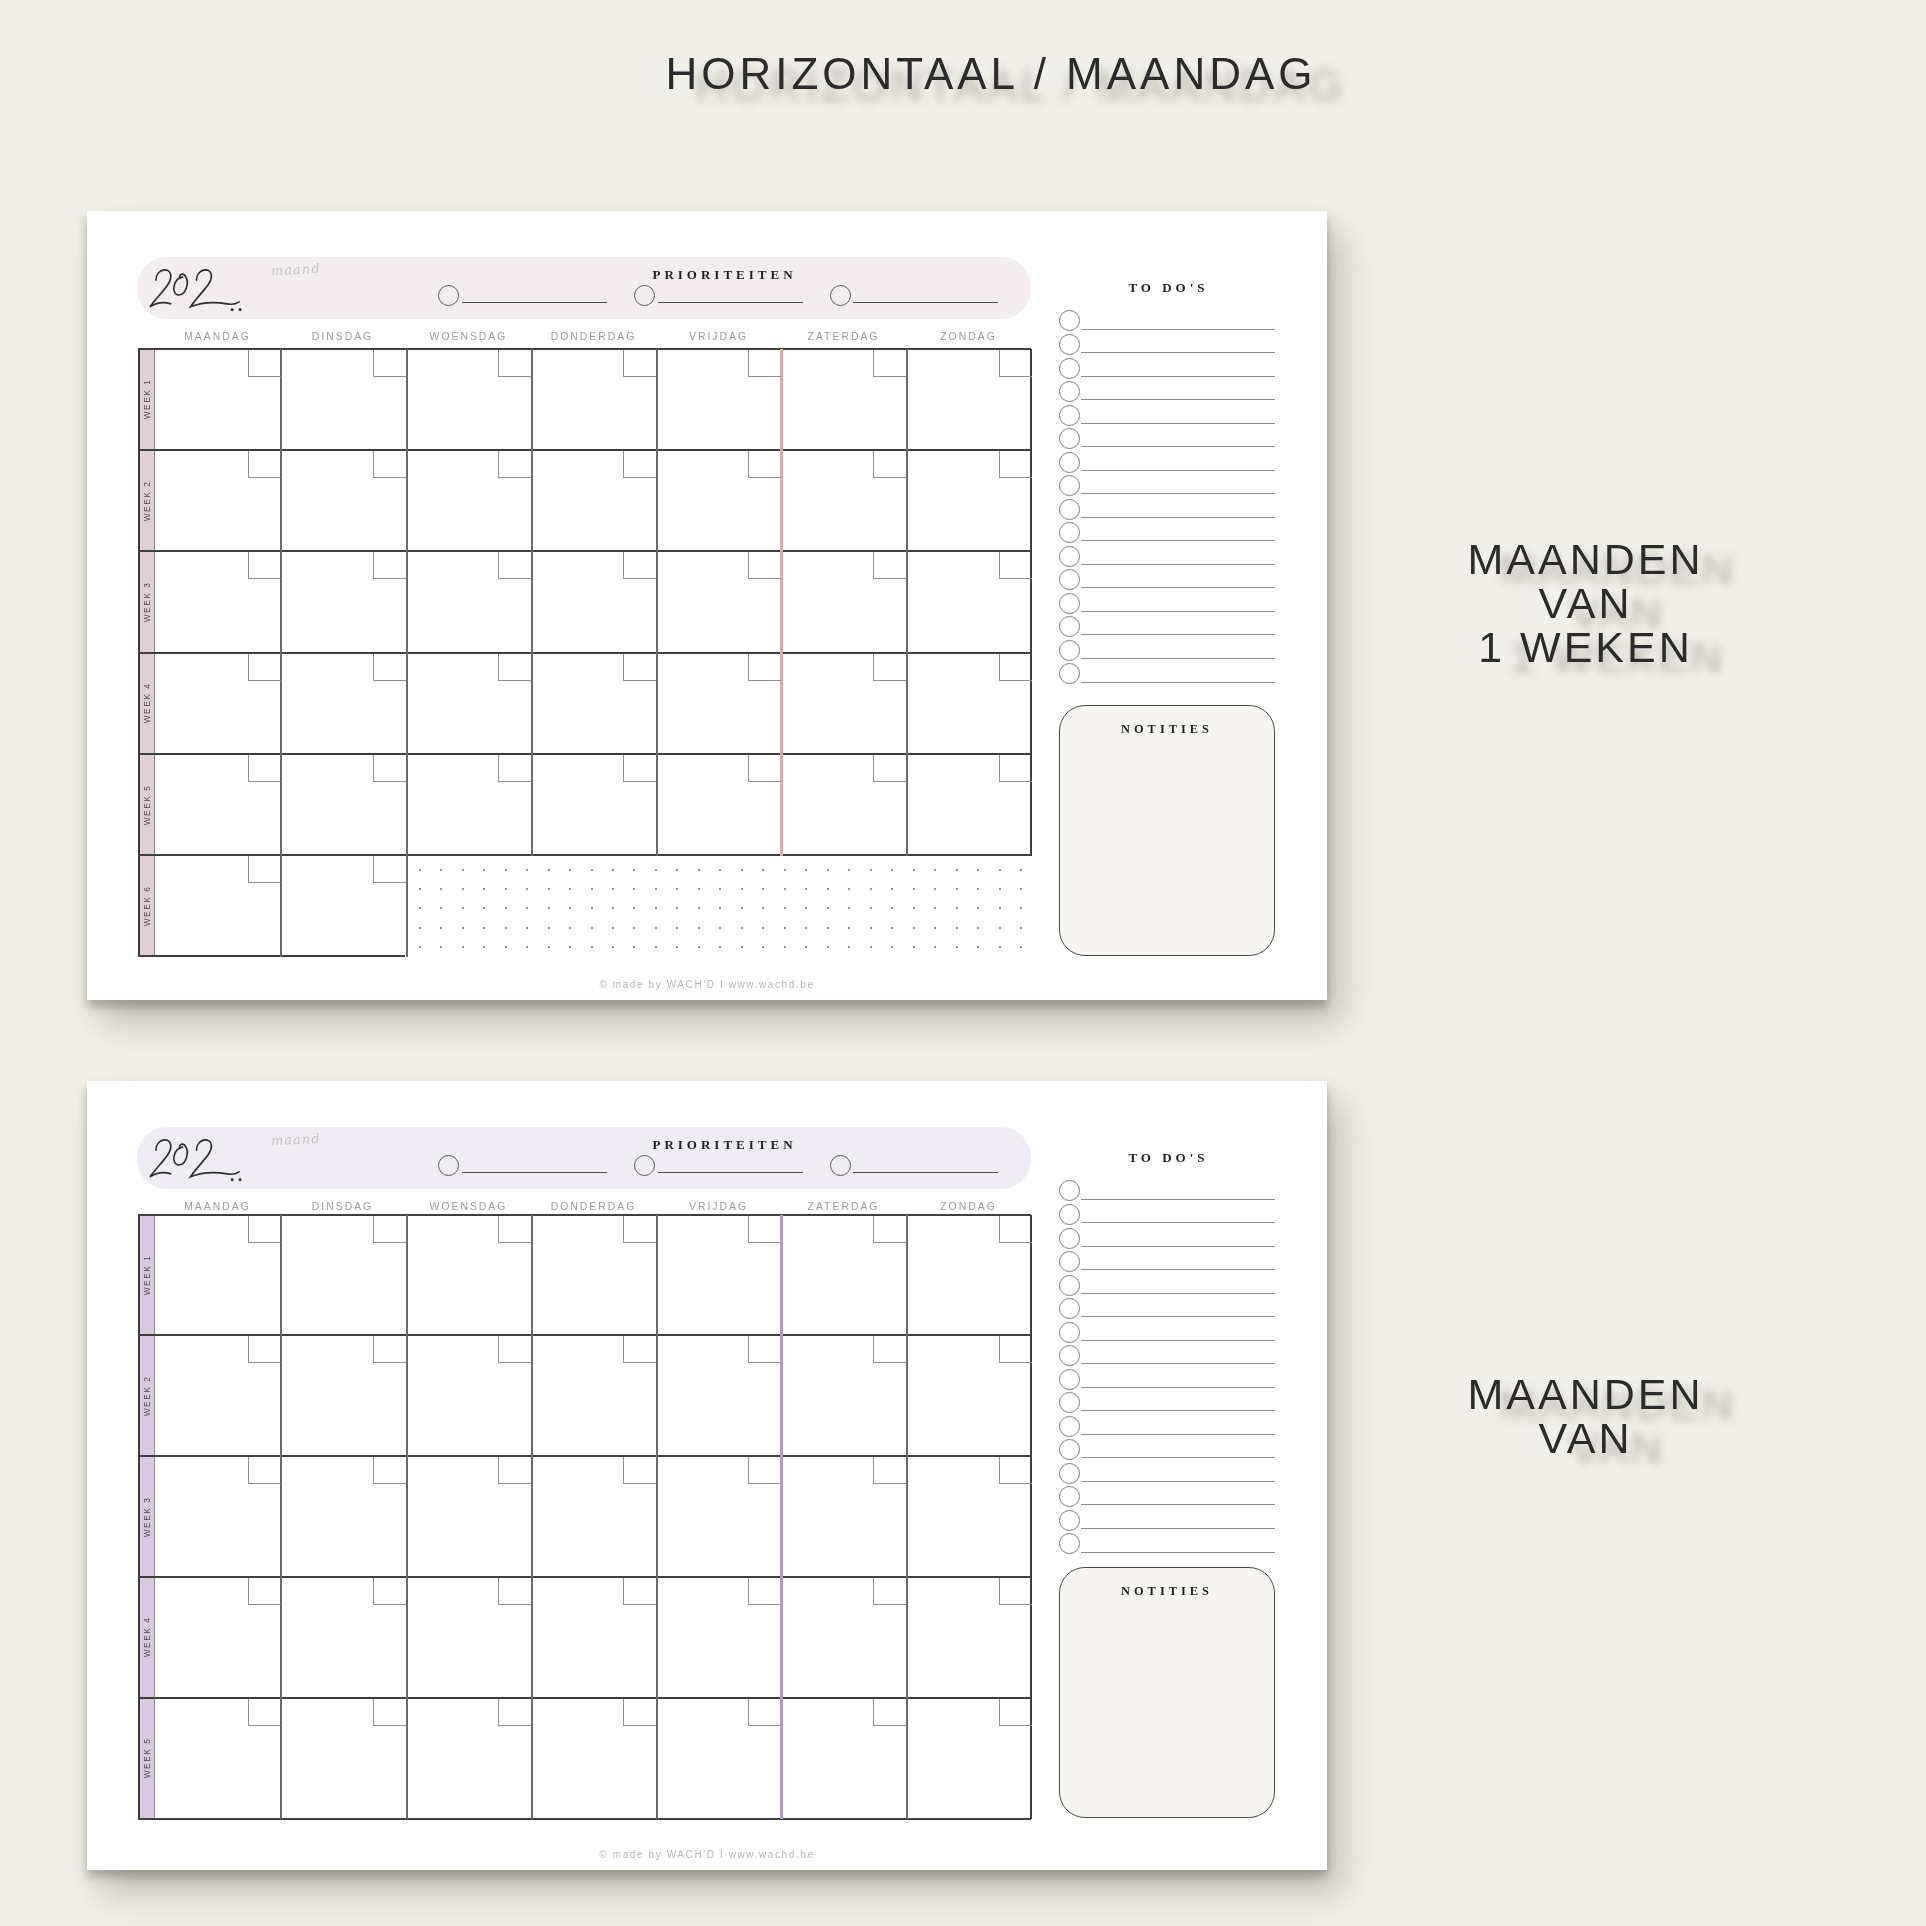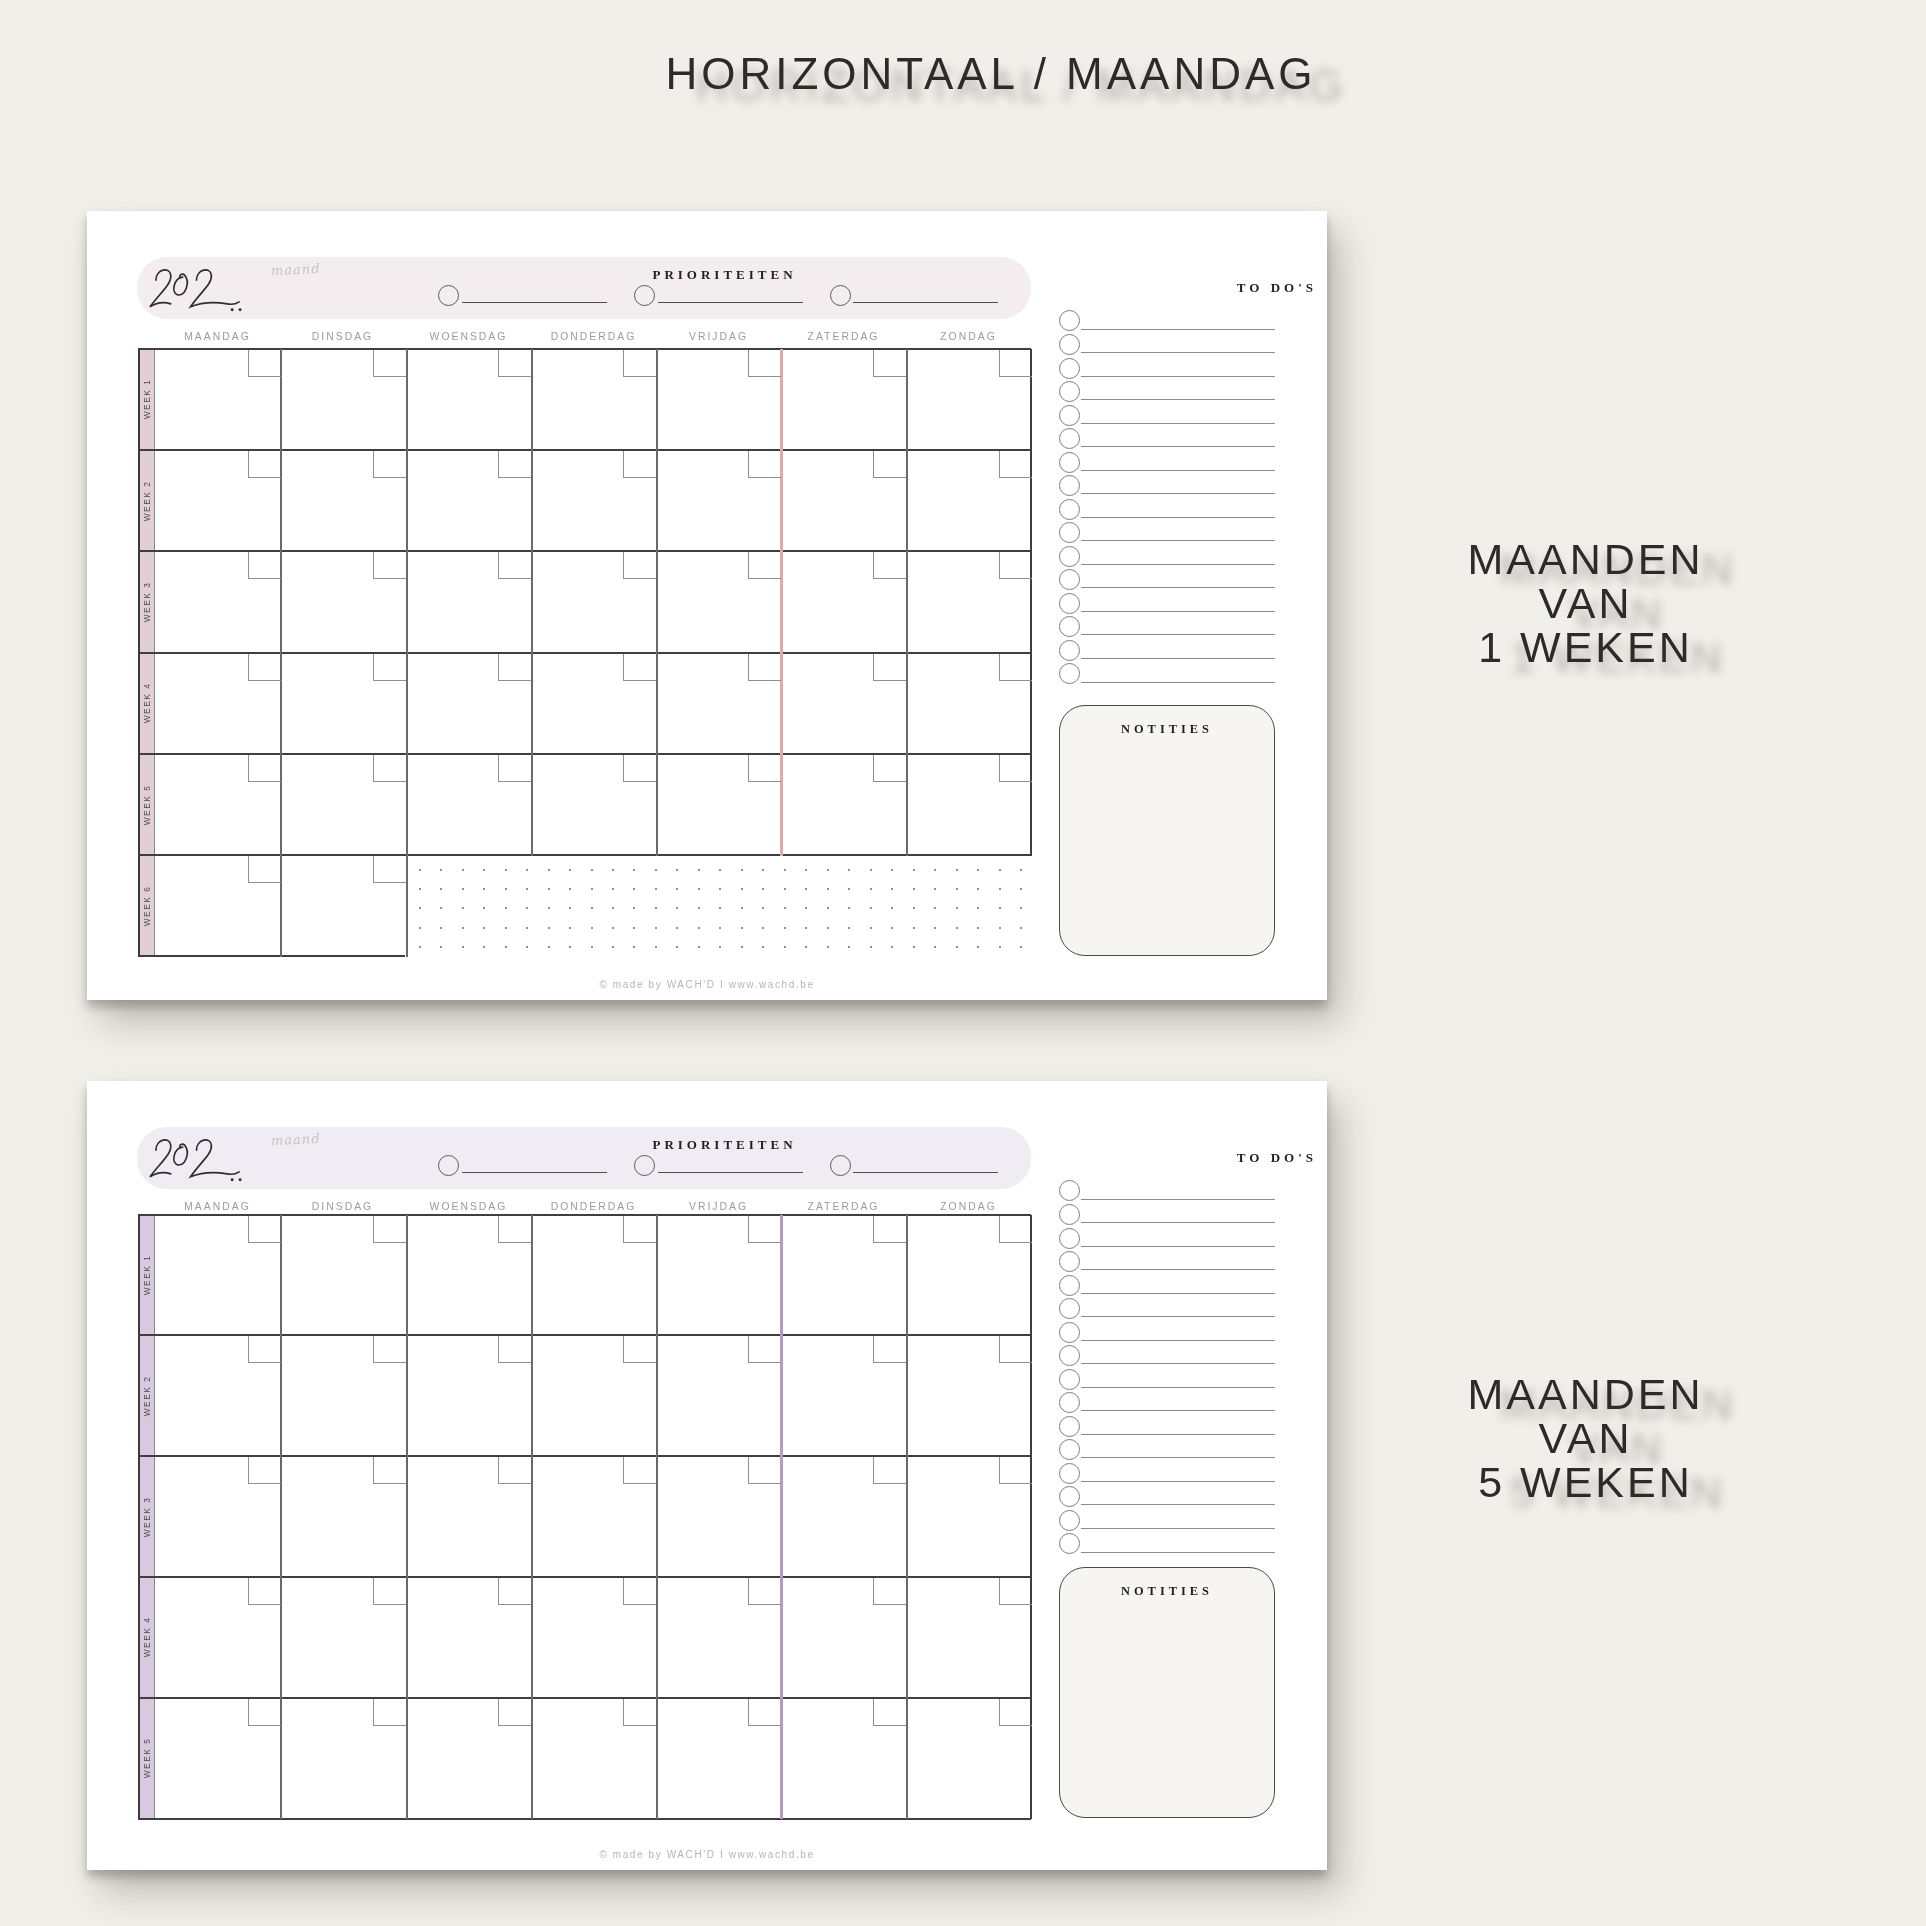--- a/index.html
+++ b/index.html
@@ -31,21 +31,21 @@
   .col-line{position:absolute;width:1.5px;background:#6a6a6a;}
   .outer-line{position:absolute;width:2px;background:#3f3f3f;}
   .week-strip{position:absolute;left:51px;width:17px;border-left:2px solid #3a3a3a;
     border-right:1px solid #8a8a8a;box-sizing:border-box;}
   .week-label{position:absolute;font-size:8.4px;letter-spacing:1.5px;color:#4c4c4c;
     white-space:nowrap;transform:translate(-50%,-50%) rotate(-90deg);}
   .date-box{position:absolute;width:33px;height:27px;box-sizing:border-box;
     border-left:1px solid #8f8f8f;border-bottom:1px solid #8f8f8f;}
   .accent-line{position:absolute;width:3px;}
   .dot{position:absolute;width:2px;height:2px;border-radius:50%;background:#6b6b6b;}
-  .todo-title{position:absolute;left:933px;top:69px;width:297px;text-align:right;
+  .todo-title{position:absolute;left:933px;top:69px;width:297px;text-align:center;
     font-family:"Liberation Serif",serif;font-weight:700;font-size:13px;
     letter-spacing:4px;color:#1f1f1f;}
   .todo-circle{position:absolute;left:972px;width:19px;height:19px;border:1.3px solid #7d7d7d;
     border-radius:50%;}
   .todo-line{position:absolute;left:994px;width:194px;height:1.2px;background:#8a8a8a;}
   .notes-box{position:absolute;left:972px;width:216px;border:1.1px solid #4a4a4a;
     border-radius:26px;background:#f7f5f2;box-sizing:border-box;}
   .notes-title{position:absolute;left:0;top:16px;width:100%;text-align:center;
     font-family:"Liberation Serif",serif;font-weight:700;font-size:12.4px;
     letter-spacing:4px;color:#1f1f1f;}
@@ -61,21 +61,20 @@
 </div>
 
 <div class="side-label" id="side-label-0">
   <div>MAANDEN</div>
   <div>VAN</div>
   <div>1 WEKEN</div>
 </div>
 <div class="side-label" id="side-label-1">
   <div>MAANDEN</div>
   <div>VAN</div>
-  <div>5 WEKEN</div>
 </div>
 
 <div id="planners-root">
     <div class="card" style="top: 211px;">
       <div class="hdr-pill" style="background: rgb(243, 237, 239);"></div>
       <div class="script-year" aria-label="202.."><svg class="yr" width="103" height="50" viewBox="0 0 104 50">
           <g fill="none" stroke="#2e2e2e" stroke-width="1.7" stroke-linecap="round">
             <path d="M10 16 C10 5 24 2 25 11 C26 20 15 28 4 43 C12 38 19 38 25 40"></path>
             <path d="M37 13 C28 14 25 29 32 31 C40 32 45 18 39 11 C37 9 34 10 34 13"></path>
             <path d="M51 16 C51 5 65 2 66 11 C67 20 55 28 45 43 C57 38 70 38 82 40 C87 41 91 40 94 38"></path>

